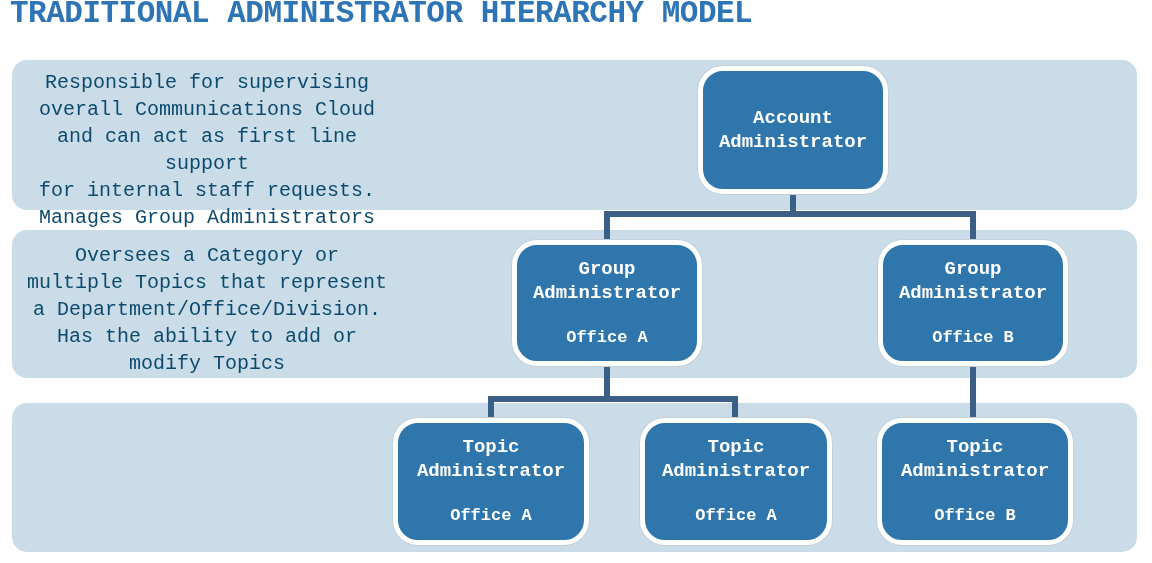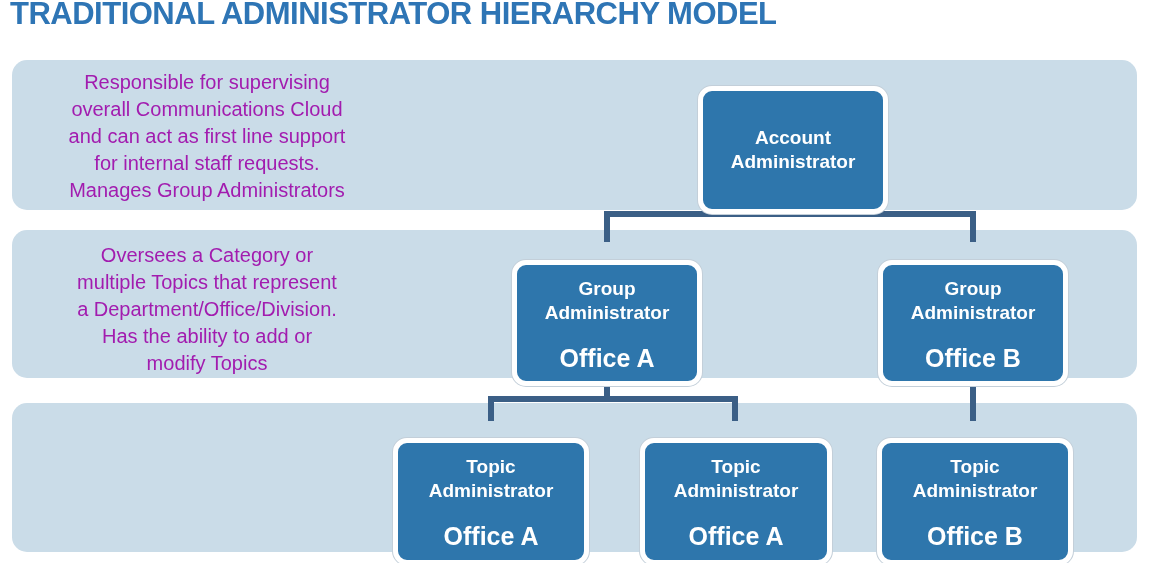--- a/index.html
+++ b/index.html
@@ -7,20 +7,21 @@
     padding: 0;
     background: #ffffff;
     font-family: "Liberation Sans", sans-serif;
   }
   .canvas {
     position: relative;
     width: 1152px;
     height: 563px;
     background: #ffffff;
     overflow: hidden;
+    font-family: Liberation Mono, monospace;
   }
   .title {
     position: absolute;
     left: 10px;
     top: -4px;
     margin: 0;
     font-size: 31px;
     font-weight: bold;
     letter-spacing: -0.5px;
     color: #2E75B5;
@@ -37,21 +38,21 @@
   .band-2 { top: 230px; height: 148px; }
   .band-3 { top: 403px; height: 149px; }
 
   .desc {
     position: absolute;
     left: 18px;
     width: 378px;
     text-align: center;
     font-size: 20px;
     line-height: 27px;
-    color: #a21caf;
+    color: #0c4a6e;
     white-space: pre-line;
   }
   .desc-1 { top: 69px; }
   .desc-2 { top: 242px; text-align: center; }
   .desc-3 { top: 425px; }
 
   .conn {
     position: absolute;
     background: #3B5F86;
   }
@@ -65,46 +66,45 @@
   .c-branch-h  { left: 488px; top: 396px; width: 250px; height: 6px;  }
   .c-top1-drop { left: 488px; top: 396px; width: 6px;   height: 25px; }
   .c-top2-drop { left: 732px; top: 396px; width: 6px;   height: 25px; }
   
   .c-grpB-v    { left: 970px; top: 366px; width: 6px;   height: 55px; }
 
   .node {
     position: absolute;
     background: #2E76AC;
     border: 5px solid #ffffff;
-    border-radius: 14px;
+    border-radius: 25px;
     box-shadow: 0 0 0 1px #c3cfd9;
     box-sizing: border-box;
     display: flex;
     flex-direction: column;
     align-items: center;
     justify-content: center;
     color: #ffffff;
     text-align: center;
-    margin-top: 20px;
   }
   .node-account { left: 698px; top: 66px;  width: 190px; height: 128px; }
   .node-group-a { left: 512px; top: 240px; width: 190px; height: 126px; }
   .node-group-b { left: 878px; top: 240px; width: 190px; height: 126px; }
   .node-topic-1 { left: 393px; top: 418px; width: 196px; height: 127px; }
   .node-topic-2 { left: 640px; top: 418px; width: 192px; height: 127px; }
   .node-topic-3 { left: 877px; top: 418px; width: 196px; height: 127px; }
 
   .node-role {
     font-size: 19px;
     font-weight: bold;
     line-height: 24px;
     width: 160px;
   }
   .node-office {
-    font-size: 25px;
+    font-size: 17px;
     font-weight: bold;
     line-height: 24px;
     margin-top: 21px;
   }
   .node-office:empty { display: none; }
 </style>
 </head>
 <body>
 
 <div class="canvas">

